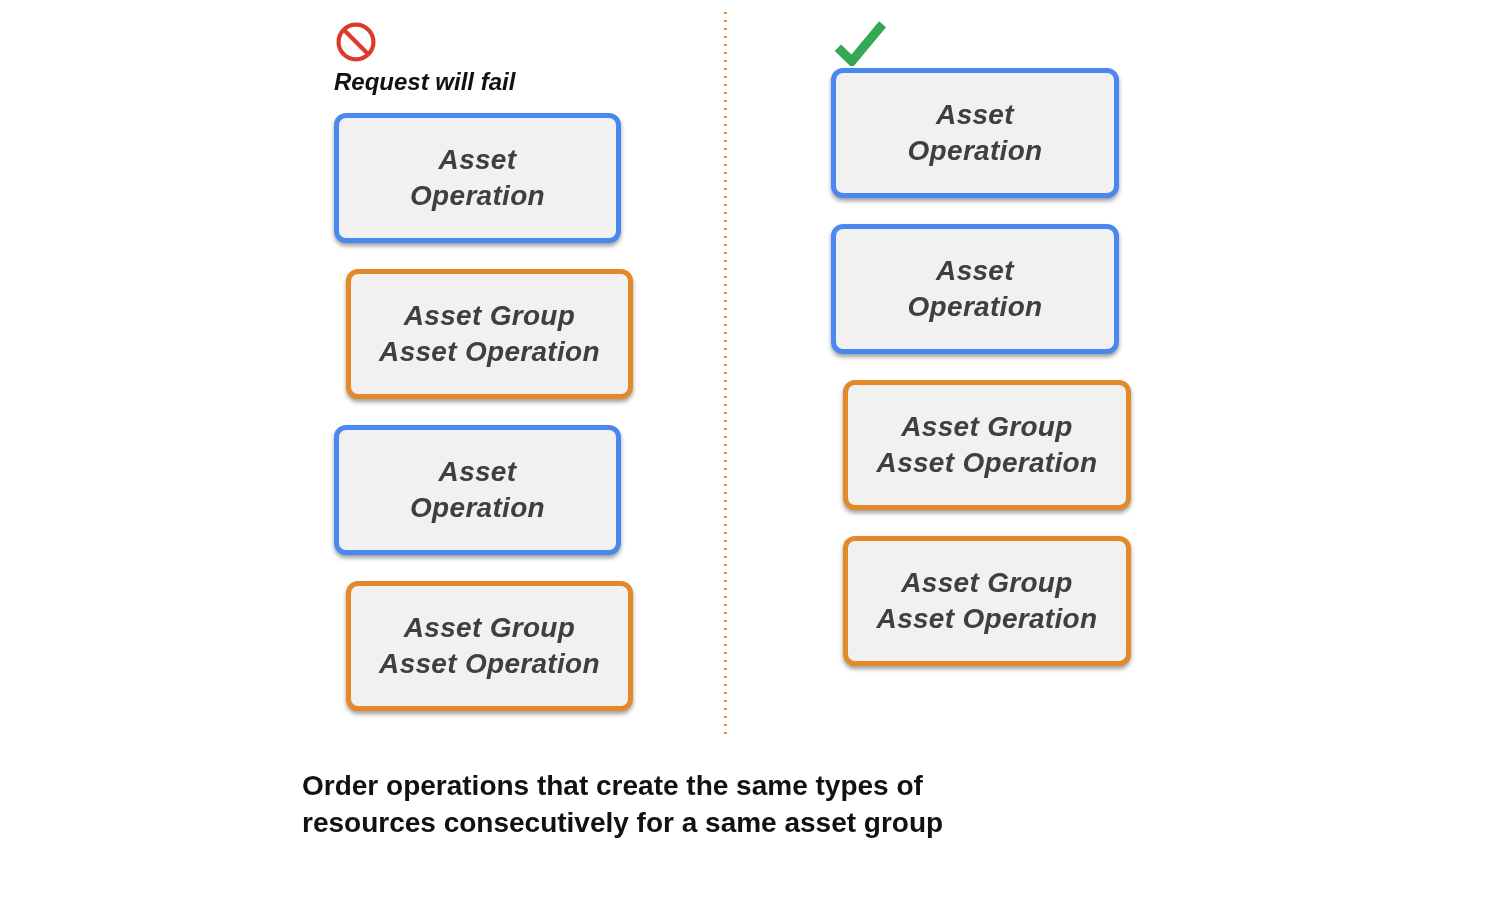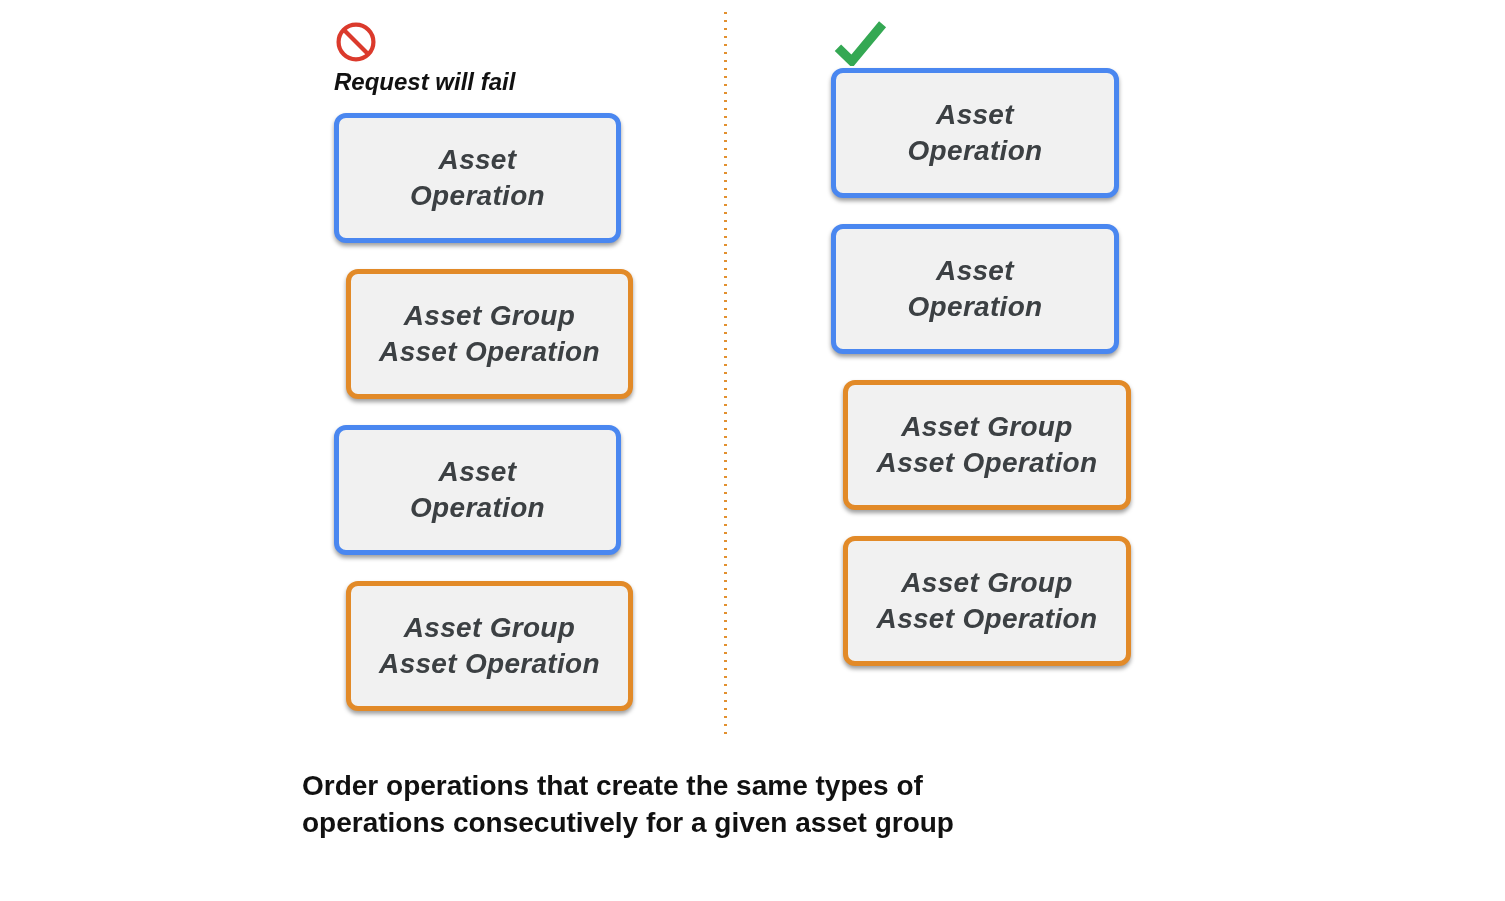--- a/index.html
+++ b/index.html
@@ -149,16 +149,16 @@
       <span class="line">Asset Operation</span>
     </div>
     <div class="op-box orange">
       <span class="line">Asset Group</span>
       <span class="line">Asset Operation</span>
     </div>
   </div>
 
   <div class="caption">
     <span class="cap-line">Order operations that create the same types of</span>
-    <span class="cap-line">operations consecutively for a given asset group</span>
+    <span class="cap-line">resources consecutively for a same asset group</span>
   </div>
 
 </div>
 
 </body></html>

